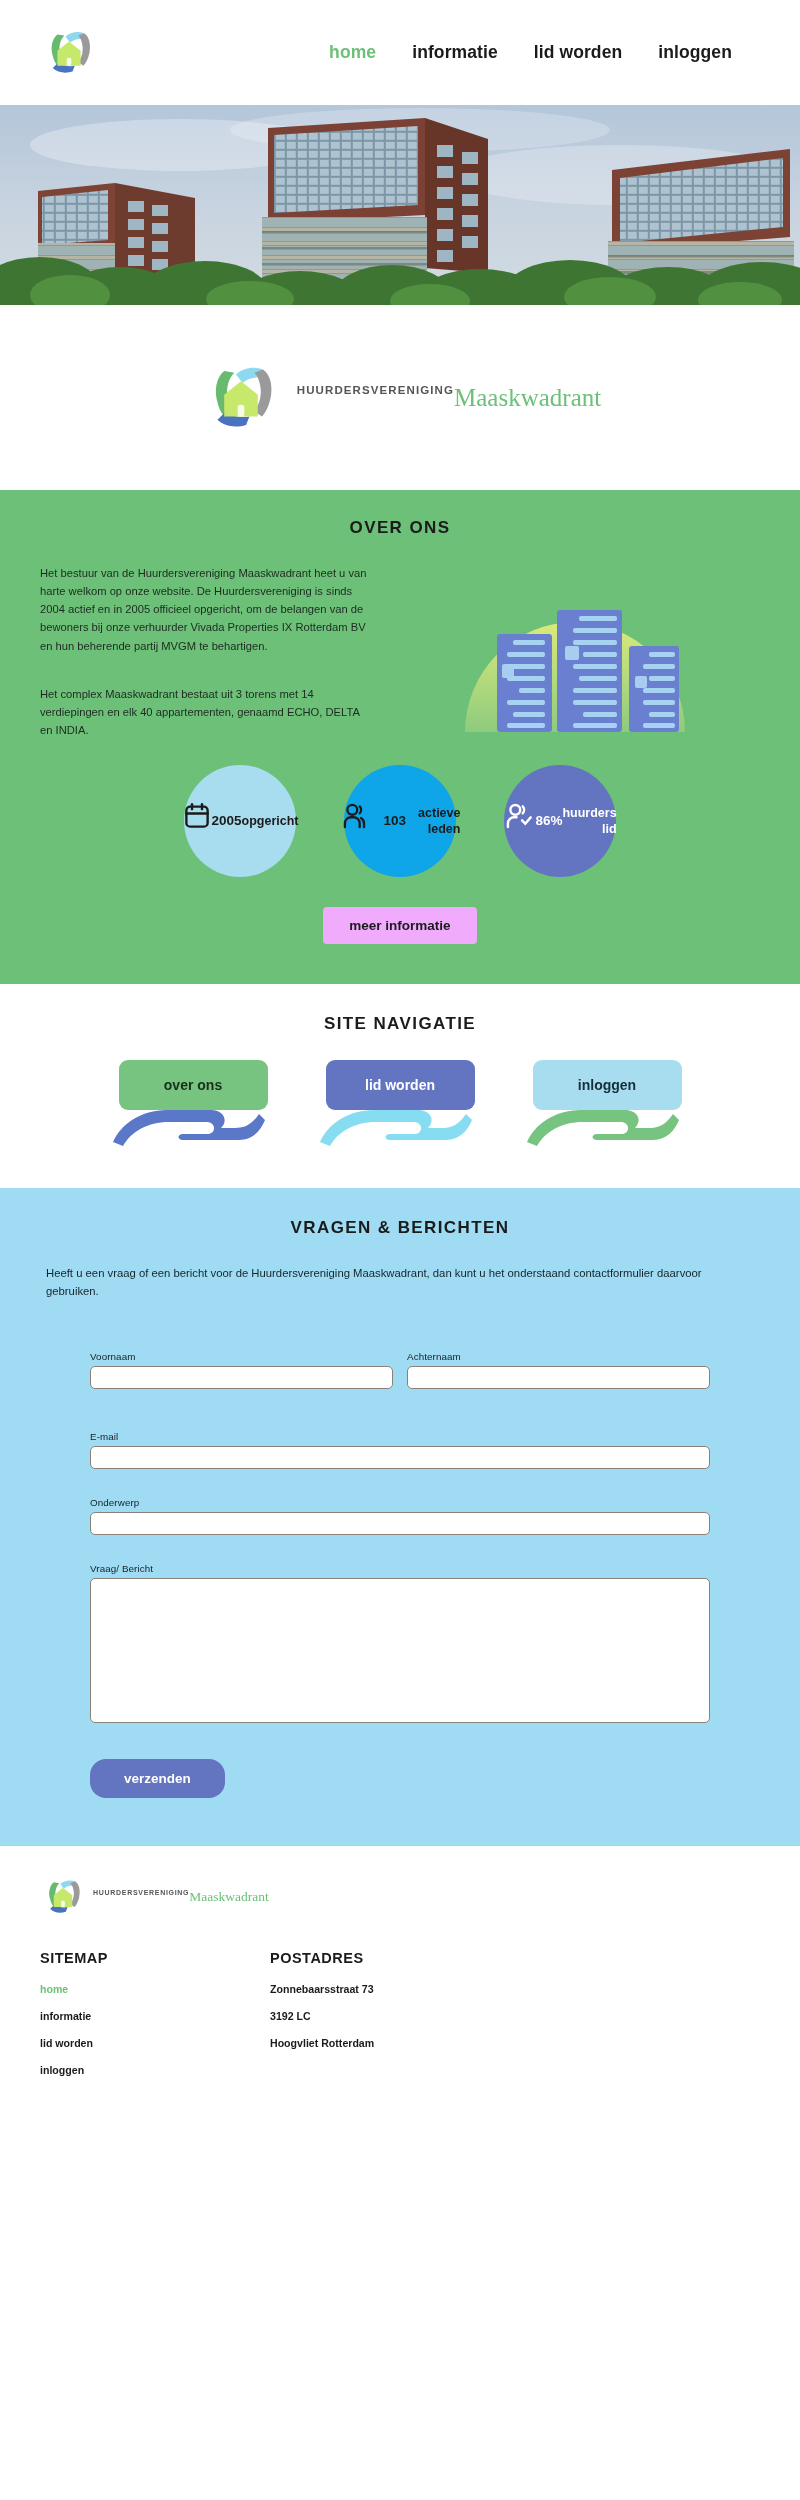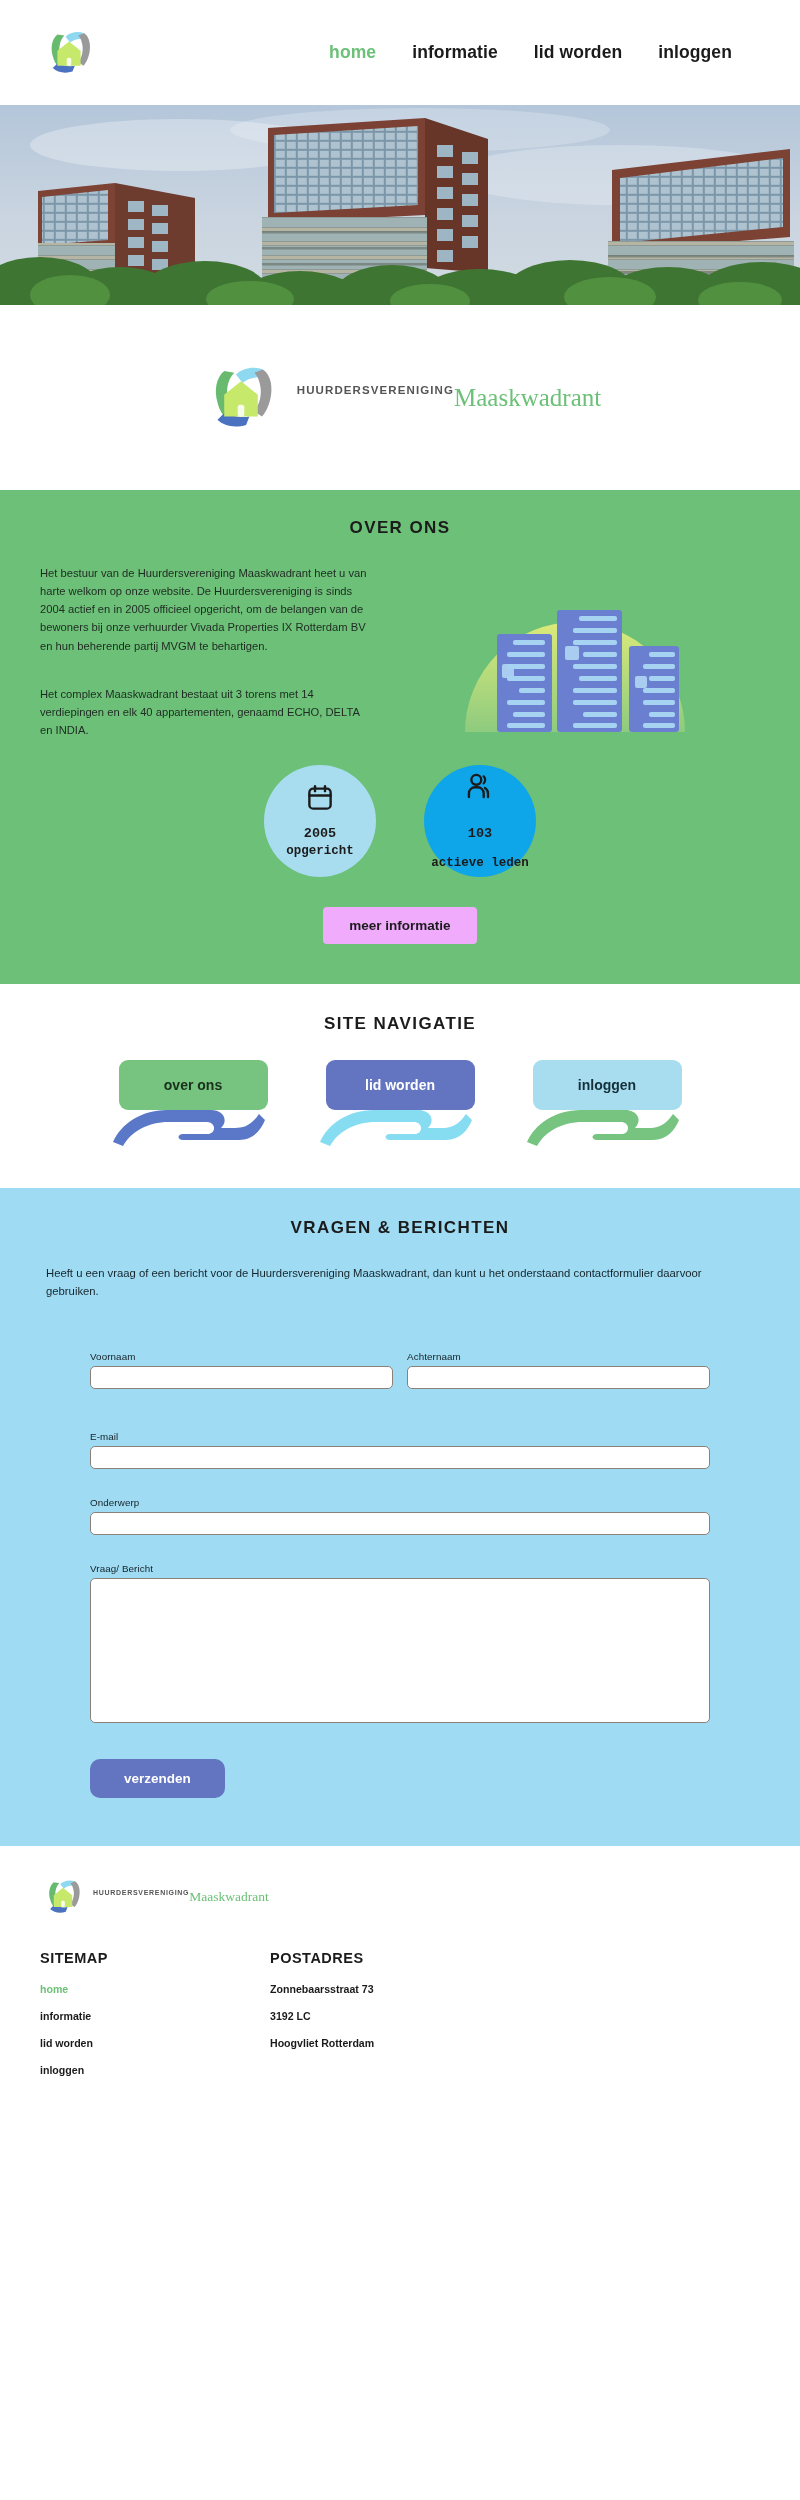--- a/index.html
+++ b/index.html
@@ -99,24 +99,23 @@
   
   .stats {
     display: flex;
     justify-content: center;
     gap: 48px;
     margin-top: 26px;
   }
   .stat {
     width: 112px; height: 112px;
     border-radius: 50%;
-    display: flex; flex-direction: column;
+    display: flex; flex-direction: row;
     align-items: center; justify-content: center;
     text-align: right;
-    font-family: Liberation Mono, monospace;
   }
   .stat .ico { margin-bottom: 7px; display: block; }
   .stat .big { font-size: 13.5px; font-weight: 700; line-height: 1.3; }
   .stat .sub { font-size: 12.5px; font-weight: 600; line-height: 1.3; }
   .stat.c1 { background: #a8dcef; color: #1b1b1b; }
   .stat.c2 { background: #0ea5e9; color: #1b1b1b; gap: 12px; }
   .stat.c3 { background: #6374c0; color: #ffffff; }
 
   .more-wrap { display: flex; justify-content: center; margin-top: 30px; }
   .btn-more {
@@ -192,21 +191,21 @@
     padding: 2px 7px;
     color: #1b1b1b;
     outline: none;
   }
   .field textarea { height: 145px; resize: none; padding: 6px 7px; }
   .btn-send {
     margin-top: 18px;
     background: #6374c0;
     color: #ffffff;
     border: none;
-    border-radius: 10px;
+    border-radius: 16px;
     padding: 12px 34px;
     font-size: 13.5px;
     font-weight: 600;
     cursor: pointer;
     font-family: inherit;
   }
 
   
   .footer {
     background: #ffffff;
@@ -452,20 +451,32 @@
         <svg width="32" height="30" viewBox="0 0 26 24" fill="none" stroke="#1b1b1b" stroke-width="1.9" stroke-linecap="round">
           <circle cx="10" cy="7" r="4"></circle>
           <path d="M4 21v-3a5 5 0 0 1 5-5h2a5 5 0 0 1 5 5v3"></path>
           <path d="M16 4.2a4 4 0 0 1 0 5.6"></path>
           <path d="M19.5 21v-3a5 5 0 0 0-2.5-4.3"></path>
         </svg>
       </span>
       <span class="big">103</span>
       <span class="sub">actieve leden</span>
     </div>
+    <div class="stat c3">
+      <span class="ico">
+        <svg width="32" height="30" viewBox="0 0 26 24" fill="none" stroke="#ffffff" stroke-width="2" stroke-linecap="round">
+          <circle cx="10" cy="7" r="4"></circle>
+          <path d="M4 21v-3a5 5 0 0 1 5-5h2"></path>
+          <path d="M16 4.2a4 4 0 0 1 0 5.6"></path>
+          <path d="M15.5 15.5l2.6 2.8 4.4-5.2"></path>
+        </svg>
+      </span>
+      <span class="big">86%</span>
+      <span class="sub">huurders lid</span>
+    </div>
   </div>
 
   <div class="more-wrap">
     <button class="btn-more">meer informatie</button>
   </div>
 </section>
 
 <section class="sitenav">
   <h2 class="section-title">SITE NAVIGATIE</h2>
   <div class="navcards">

